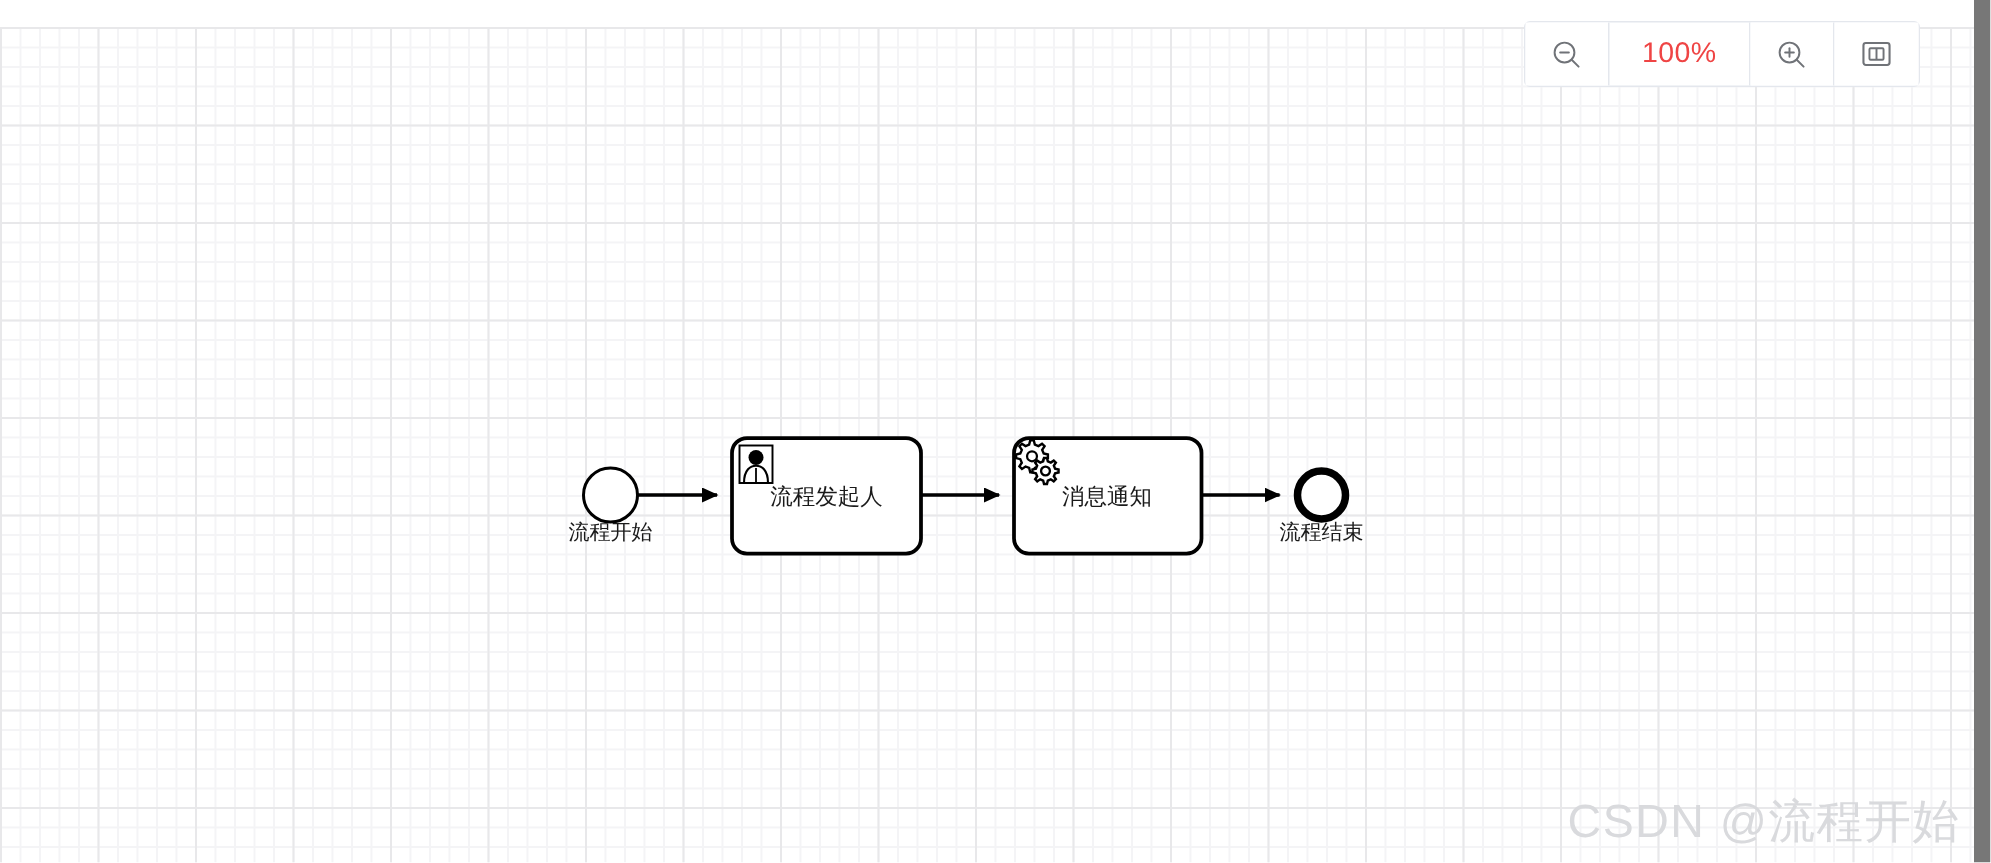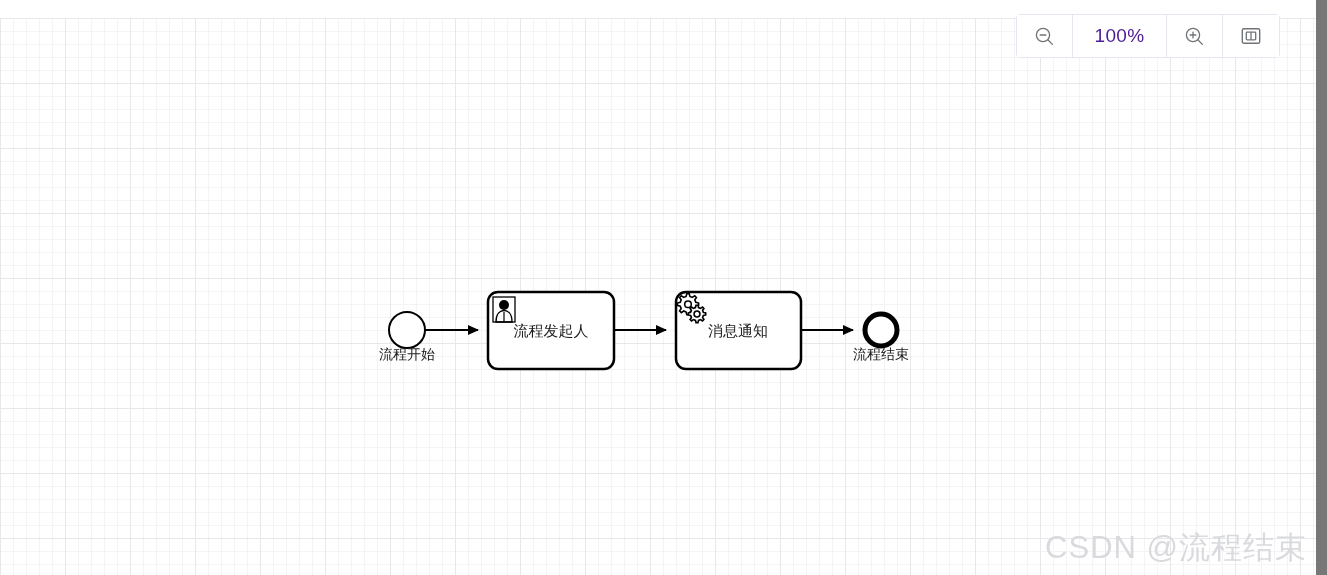--- a/index.html
+++ b/index.html
@@ -89,21 +89,21 @@
   }
   .zoom-btn:last-child { border-right: none; }
 
   .zoom-level {
     display: flex;
     align-items: center;
     justify-content: center;
     min-width: 94px;
     height: 100%;
     font-size: 19px;
-    color: #4c1d95;
+    color: #ef4444;
     border-right: 1px solid #e4e7ed;
     letter-spacing: .3px;
     user-select: none;
   }
 
   .zoom-btn svg { display: block; }
 
   
   .vscrollbar {
     position: absolute;
@@ -266,15 +266,15 @@
         </svg>
       </span>
     </button>
 
   </div>
 
   <div class="vscrollbar">
     <div class="vscroll-thumb"></div>
   </div>
 
-  <div class="watermark">CSDN @流程结束</div>
+  <div class="watermark">CSDN @流程开始</div>
 
 </div>
 
 </body></html>

